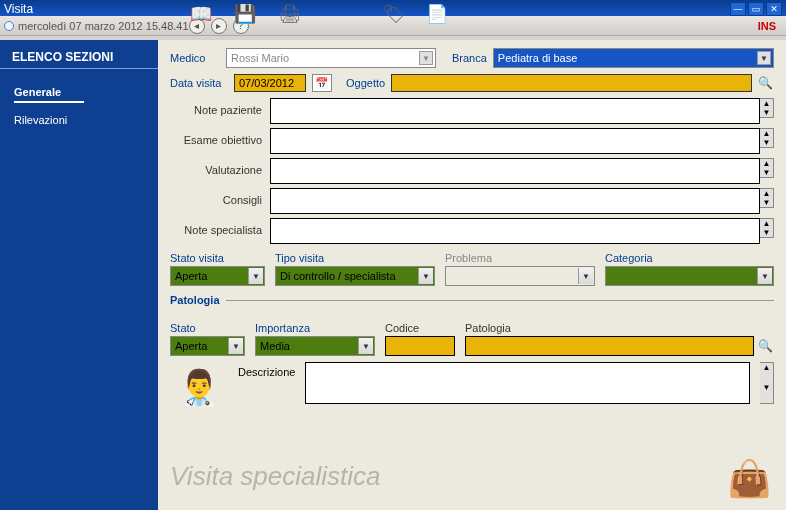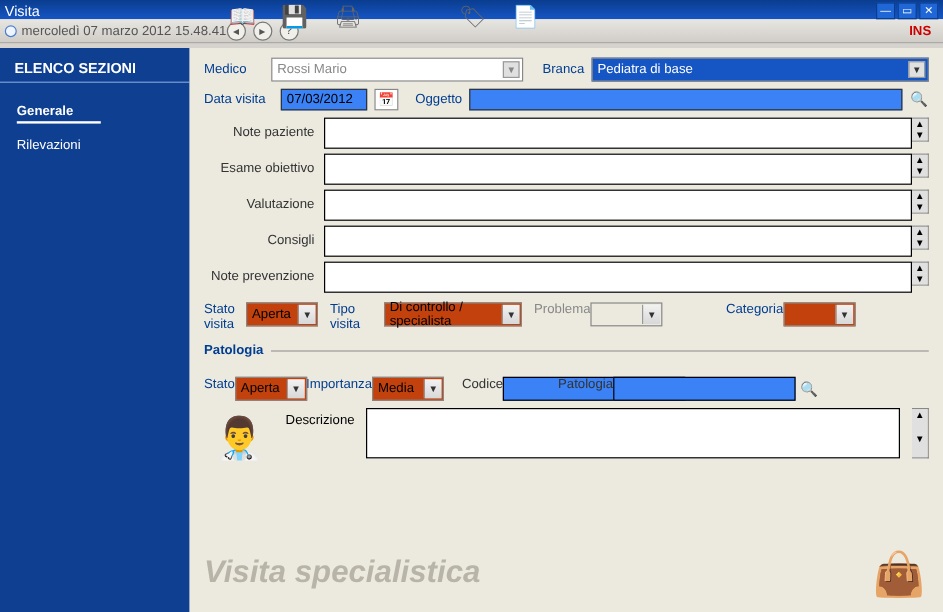--- a/index.html
+++ b/index.html
@@ -24,40 +24,40 @@
   .sidebar { width: 158px; background: #0e3f91; color: #fff; padding: 6px 0; }
   .sidebar-header { color: #fff; font-weight: bold; padding: 4px 12px; font-size: 12px; border-bottom: 1px solid #7ea0d6; margin-bottom: 6px; }
   .sidebar-item { padding: 5px 14px; color: #fff; font-size: 12px; cursor: pointer; }
   .sidebar-item.active { color: #fff; font-weight: bold; margin-top: 11px; }
   .sidebar-item.active::after { content:""; display:block; height:2px; background:#fff; margin-top:2px; width:70px;}
 
   .main { flex: 1; background: #eceadf; padding: 8px 12px; position: relative; }
 
   .row { display: flex; align-items: center; margin-bottom: 6px; gap: 6px; }
   .label { color: #003d91; font-size: 11px; }
-  select, input[type=text] { border: 1px solid #333; background: #3b82f6; height: 18px; padding: 1px 4px; font-size: 11px; }
+  select, input[type=text] { border: 1px solid #333; background: #eab308; height: 18px; padding: 1px 4px; font-size: 11px; }
   .dropdown { height: 20px; border: 1px solid #888; background: #fff; display:flex; align-items:center; padding:0 4px; position:relative;}
   .dropdown .arrow { position:absolute; right:2px; top:2px; width:14px; height:14px; background:#e0e0e0; border:1px solid #999; display:flex; align-items:center; justify-content:center; font-size:8px;}
   .dropdown.branca { background:#1555c4; color:#fff; }
   .dropdown.branca .sel { background:#1555c4; color:#fff;}
 
   .noterow { display:flex; align-items:flex-start; margin-bottom:4px;}
   .noterow .nlabel { width:100px; text-align:right; padding-right:8px; color:#333; font-size:11px; padding-top:6px;}
   .noterow textarea { flex:1; height:26px; border:1px solid #000; resize:none; font-size:11px; padding:2px;}
 
   .four-col { display:flex; gap:10px; margin-top:8px;}
-  .col { display:flex; flex-direction:row;}
+  .col { display:flex; flex-direction:column;}
   .col .label { margin-bottom:2px;}
-  .combo { border:1px solid #888; height:20px; background:#c2410c; display:flex; align-items:center; padding:0 4px; position:relative; min-width:60px;}
+  .combo { border:1px solid #888; height:20px; background:#4d7c0f; display:flex; align-items:center; padding:0 4px; position:relative; min-width:60px;}
   .combo .arrow { position:absolute; right:1px; top:1px; bottom:1px; width:15px; background:linear-gradient(#f2f2f2,#d8d8d8); border-left:1px solid #999; display:flex; align-items:center; justify-content:center; font-size:8px; color:#333;}
 
   fieldset.patologia { border:1px solid #999; border-left:none; border-right:none; border-bottom:none; padding:4px 0 0 0; margin-top:8px;}
   fieldset.patologia legend { color:#003d91; font-weight:bold; font-size:11px; padding-right:6px;}
 
-  .bigtext { color:#b8b4a8; font-size:26px; font-weight:bold; font-style:italic; position:absolute; bottom:18px; left:12px;}
+  .bigtext { color:#b8b4a8; font-size:26px; font-weight:normal; font-style:italic; position:absolute; bottom:18px; left:12px;}
   .bag-icon { position:absolute; bottom:10px; right:14px; font-size:36px;}
 
   .scrollbuttons { width:14px; display:flex; flex-direction:column; border:1px solid #888; border-left:none;}
   .scrollbuttons div{ flex:1; background:#e0e0e0; text-align:center; font-size:8px; cursor:pointer;}
   
   .search-icon { width:16px; height:16px; display:flex; align-items:center; justify-content:center; cursor:pointer; font-size:12px;}
   .cal-icon { width:20px; height:18px; border:1px solid #888; background:#fff; display:flex; align-items:center; justify-content:center; font-size:11px; cursor:pointer;}
 </style>
 </head>
 <body>
@@ -149,21 +149,21 @@
     </div>
     <div class="noterow">
       <div class="nlabel">Consigli</div>
       <textarea style=""></textarea>
       <div class="scrollbuttons">
           <div>▲</div>
           <div>▼</div>
         </div>
     </div>
     <div class="noterow">
-      <div class="nlabel">Note prevenzione</div>
+      <div class="nlabel">Note specialista</div>
       <textarea style=""></textarea>
       <div class="scrollbuttons">
           <div>▲</div>
           <div>▼</div>
         </div>
     </div>
 
     <div class="four-col">
       <div class="col" style="width:95px">
         <span class="label">Stato visita</span>

